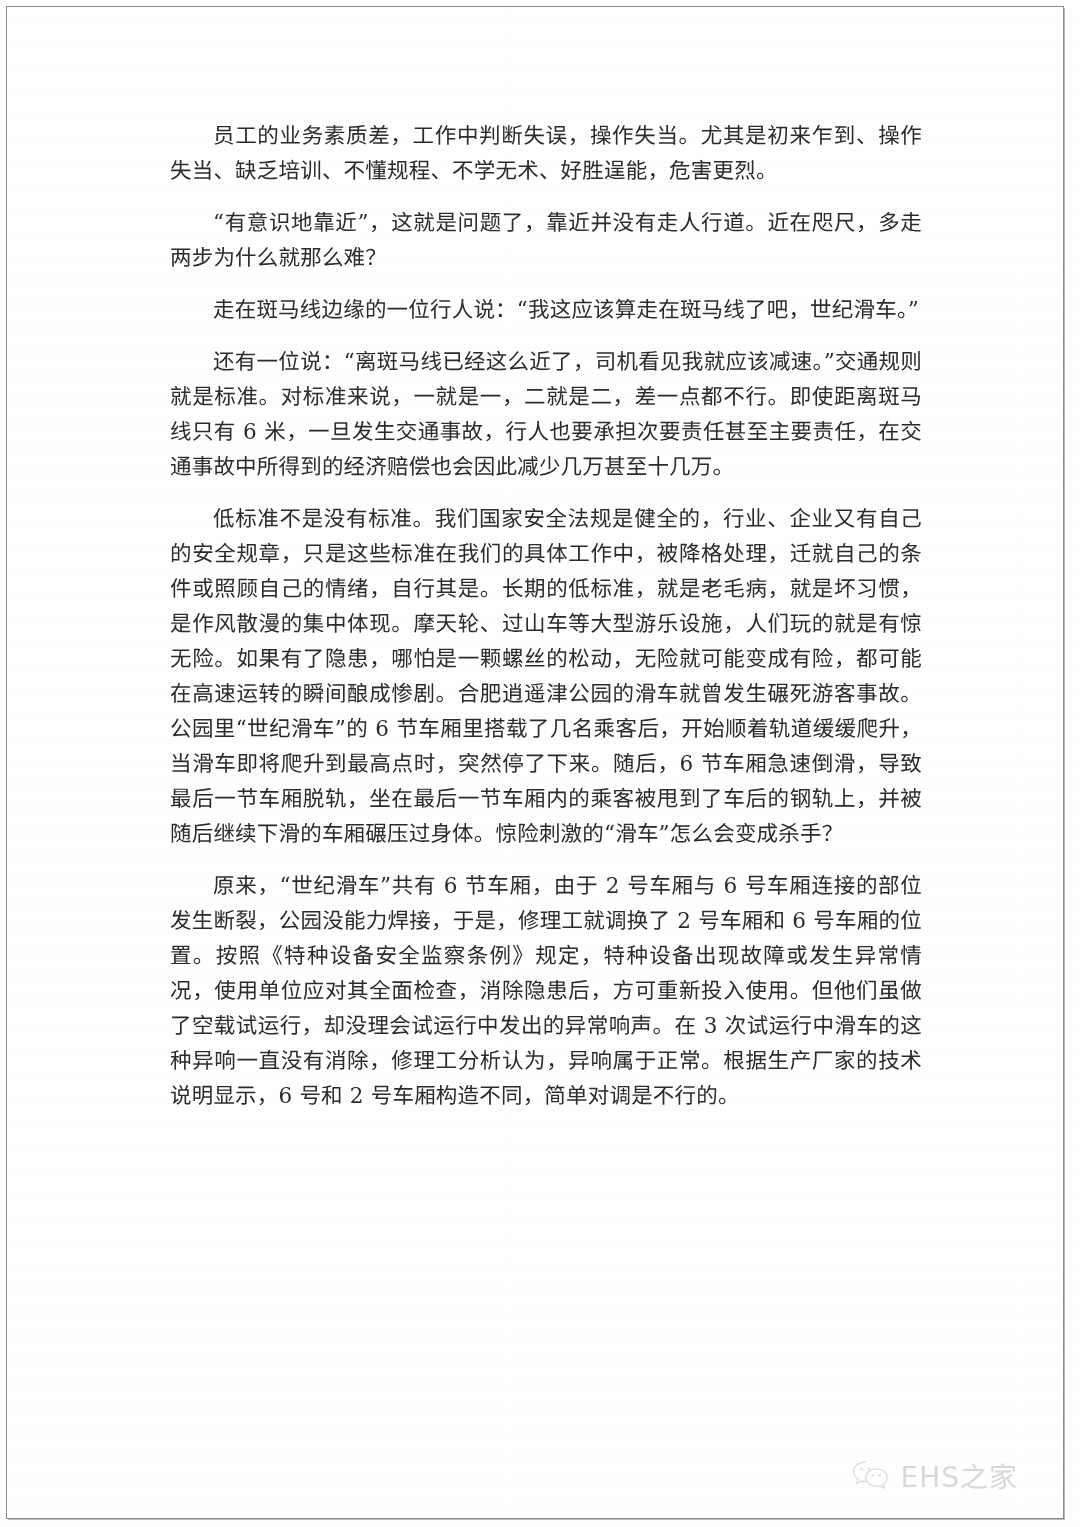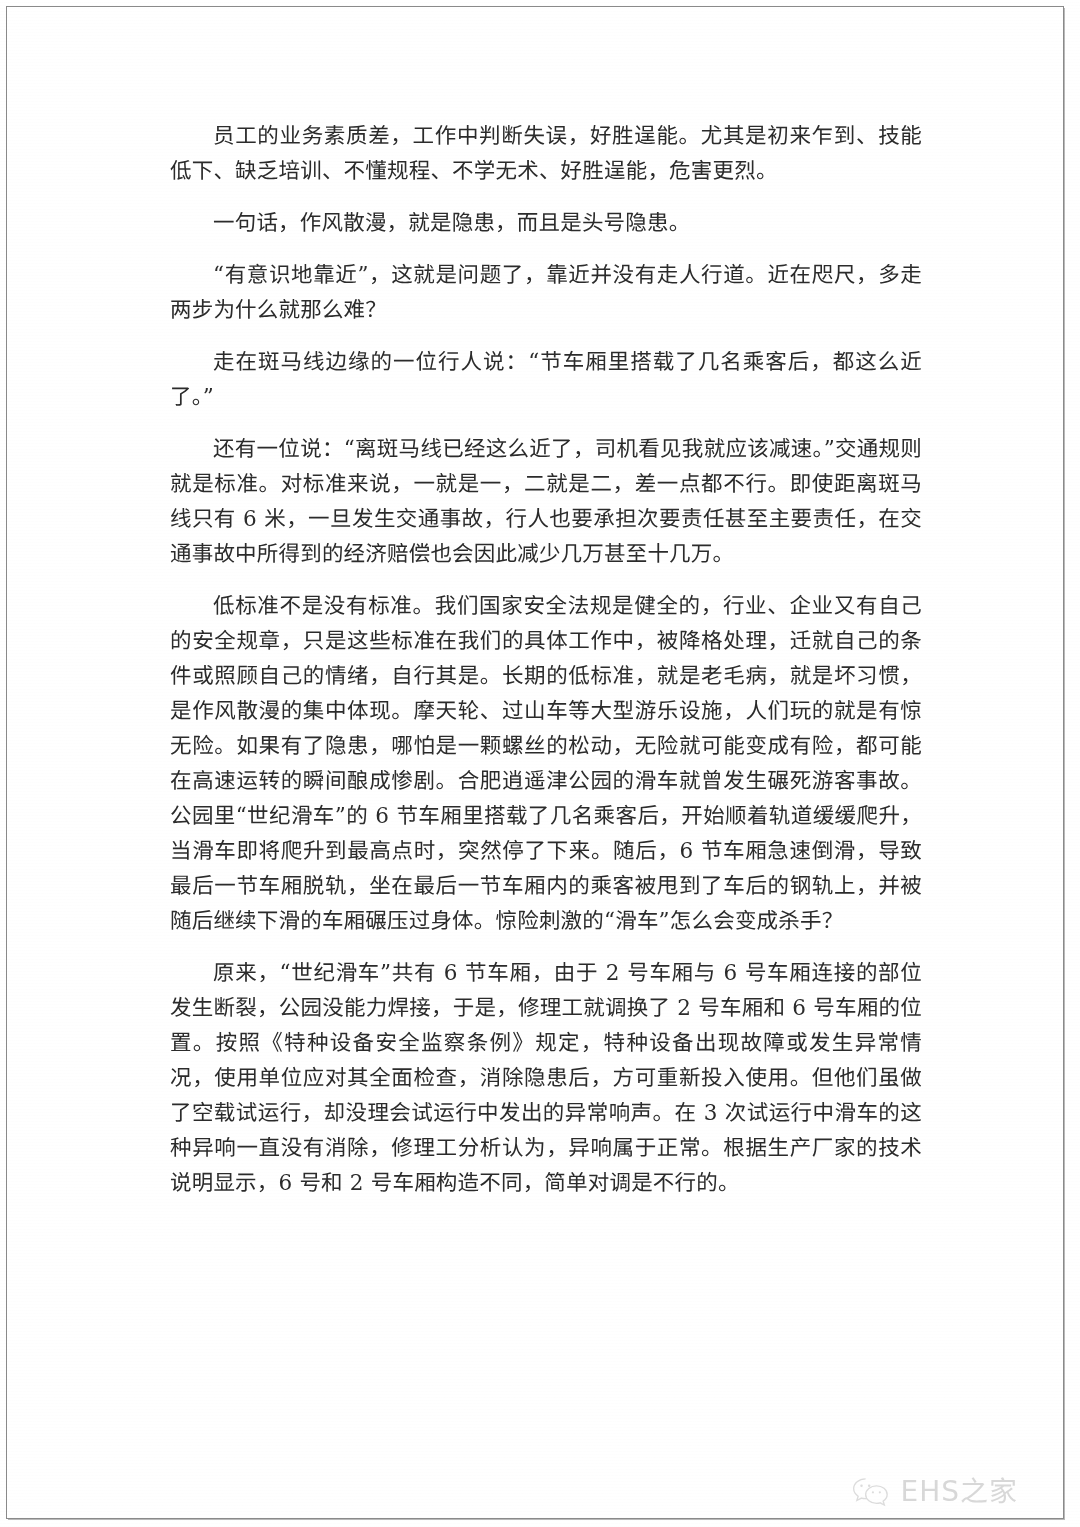--- a/index.html
+++ b/index.html
@@ -63,23 +63,23 @@
     letter-spacing: 0.2px;
     font-family: "DejaVu Serif", "Liberation Serif", serif;
     
     -webkit-font-smoothing: antialiased;
   }
 
   
   .watermark {
     position: absolute;
     right: 62px;
-    bottom: 18px;
+    bottom: 32px;
     display: flex;
-    align-items: flex-end;
+    align-items: center;
     gap: 9px;
     opacity: 0.34;
   }
   .watermark .wx-icon {
     width: 40px;
     height: 34px;
     flex: 0 0 auto;
   }
   .watermark .wm-text {
     font-size: 28px;
@@ -100,24 +100,23 @@
   }
 </style>
 </head>
 <body>
 
 <div class="page">
 
   <div class="page-frame"></div>
 
   <div class="content">
-    <p class="para">员工的业务素质差，工作中判断失误，好胜逞能。尤其是初来乍到、技能低下、缺乏培训、不懂规程、不学无术、好胜逞能，危害更烈。</p>
-    <p class="para">一句话，作风散漫，就是隐患，而且是头号隐患。</p>
+    <p class="para">员工的业务素质差，工作中判断失误，操作失当。尤其是初来乍到、操作失当、缺乏培训、不懂规程、不学无术、好胜逞能，危害更烈。</p>
     <p class="para">“有意识地靠近”，这就是问题了，靠近并没有走人行道。近在咫尺，多走两步为什么就那么难？</p>
-    <p class="para">走在斑马线边缘的一位行人说：“节车厢里搭载了几名乘客后，都这么近了。”</p>
+    <p class="para">走在斑马线边缘的一位行人说：“我这应该算走在斑马线了吧，世纪滑车。”</p>
     <p class="para">还有一位说：“离斑马线已经这么近了，司机看见我就应该减速。”交通规则就是标准。对标准来说，一就是一，二就是二，差一点都不行。即使距离斑马线只有 6 米，一旦发生交通事故，行人也要承担次要责任甚至主要责任，在交通事故中所得到的经济赔偿也会因此减少几万甚至十几万。</p>
     <p class="para">低标准不是没有标准。我们国家安全法规是健全的，行业、企业又有自己的安全规章，只是这些标准在我们的具体工作中，被降格处理，迁就自己的条件或照顾自己的情绪，自行其是。长期的低标准，就是老毛病，就是坏习惯，是作风散漫的集中体现。摩天轮、过山车等大型游乐设施，人们玩的就是有惊无险。如果有了隐患，哪怕是一颗螺丝的松动，无险就可能变成有险，都可能在高速运转的瞬间酿成惨剧。合肥逍遥津公园的滑车就曾发生碾死游客事故。公园里“世纪滑车”的 6 节车厢里搭载了几名乘客后，开始顺着轨道缓缓爬升，当滑车即将爬升到最高点时，突然停了下来。随后，6 节车厢急速倒滑，导致最后一节车厢脱轨，坐在最后一节车厢内的乘客被甩到了车后的钢轨上，并被随后继续下滑的车厢碾压过身体。惊险刺激的“滑车”怎么会变成杀手？</p>
     <p class="para">原来，“世纪滑车”共有 6 节车厢，由于 2 号车厢与 6 号车厢连接的部位发生断裂，公园没能力焊接，于是，修理工就调换了 2 号车厢和 6 号车厢的位置。按照《特种设备安全监察条例》规定，特种设备出现故障或发生异常情况，使用单位应对其全面检查，消除隐患后，方可重新投入使用。但他们虽做了空载试运行，却没理会试运行中发出的异常响声。在 3 次试运行中滑车的这种异响一直没有消除，修理工分析认为，异响属于正常。根据生产厂家的技术说明显示，6 号和 2 号车厢构造不同，简单对调是不行的。</p>
   </div>
 
   <div class="watermark">
     <span class="wx-icon">
       <svg viewBox="0 0 48 40" width="40" height="34" xmlns="http://www.w3.org/2000/svg">
         <g fill="none" stroke="#9a9a9a" stroke-width="1.6">
           <path d="M17.5 4.2C9.6 4.2 3.2 9.4 3.2 15.9c0 3.7 2.1 7 5.4 9.2l-1.6 5.1 5.6-2.9c1.5.4 3.1.6 4.9.6 .6 0 1.2 0 1.8-.1"></path>

